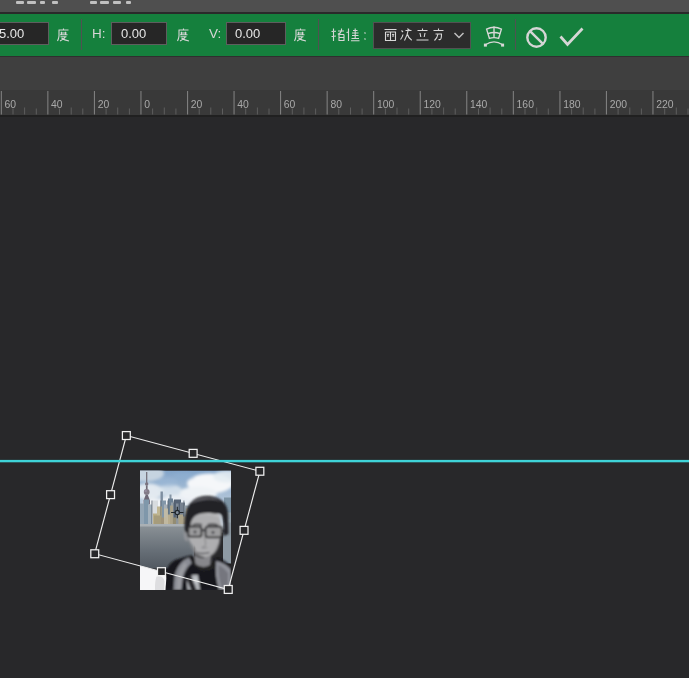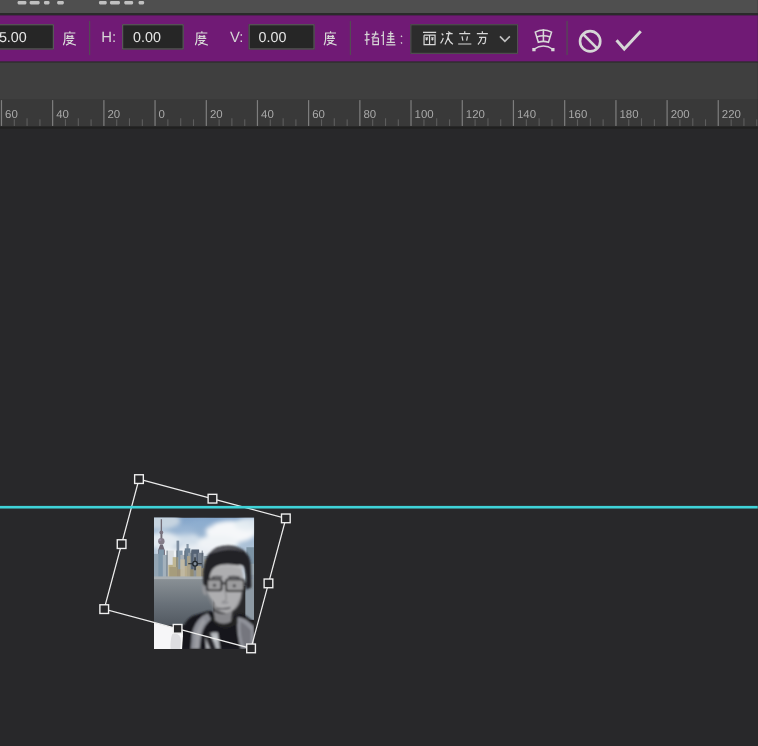--- a/index.html
+++ b/index.html
@@ -12,21 +12,21 @@
 <div style="position:absolute;left:16px;top:0.5px;width:8px;height:3.2px;background:#cccccc;border-radius:1px;opacity:0.9;"></div>
 <div style="position:absolute;left:27px;top:0.5px;width:9px;height:3.2px;background:#cccccc;border-radius:1px;opacity:0.9;"></div>
 <div style="position:absolute;left:40px;top:0.5px;width:5px;height:3.2px;background:#cccccc;border-radius:1px;opacity:0.9;"></div>
 <div style="position:absolute;left:52px;top:0.5px;width:6px;height:3.2px;background:#cccccc;border-radius:1px;opacity:0.9;"></div>
 <div style="position:absolute;left:90px;top:0.5px;width:7px;height:3.2px;background:#cccccc;border-radius:1px;opacity:0.9;"></div>
 <div style="position:absolute;left:100px;top:0.5px;width:9px;height:3.2px;background:#cccccc;border-radius:1px;opacity:0.9;"></div>
 <div style="position:absolute;left:113px;top:0.5px;width:8px;height:3.2px;background:#cccccc;border-radius:1px;opacity:0.9;"></div>
 <div style="position:absolute;left:126px;top:0.5px;width:5px;height:3.2px;background:#cccccc;border-radius:1px;opacity:0.9;"></div>
 </div>
 <div style="position:absolute;left:0;top:12px;width:689px;height:1.5px;background:#2a2a2a;"></div>
-<div style="position:absolute;left:0;top:13.5px;width:689px;height:42.5px;background:#701a75;">
+<div style="position:absolute;left:0;top:13.5px;width:689px;height:42.5px;background:#15803d;">
   <div class="field" style="left:-41px;width:88px;"><span style="padding-left:39px;">5.00</span></div>
   <svg style="position:absolute;left:57px;top:14px;" width="13" height="14" viewBox="0 0 13 14" fill="none" stroke="#d6d6d6" stroke-width="1.1">
 <path d="M6.5 0.5 L6.5 2 M1.5 2 L11.5 2 M2 2 L2 8 Q1.8 10.5 0.5 13"></path>
 <path d="M4.5 3.8 L4.5 6.8 M8.5 3.8 L8.5 6.8 M3 6.8 L10.5 6.8 M3.5 5 L9.7 5"></path>
 <path d="M3.5 8.8 L9.5 8.8 M8.5 8.8 Q7.5 11 3 13 M4.5 10 Q7.5 12.3 12 13"></path>
 </svg>
   <div class="vsep" style="left:81px;"></div>
   <div class="lab" style="left:92px;">H:</div>
   <div class="field" style="left:111px;width:54px;"><span style="padding-left:9px;">0.00</span></div>
   <svg style="position:absolute;left:176.5px;top:14px;" width="13" height="14" viewBox="0 0 13 14" fill="none" stroke="#d6d6d6" stroke-width="1.1">

